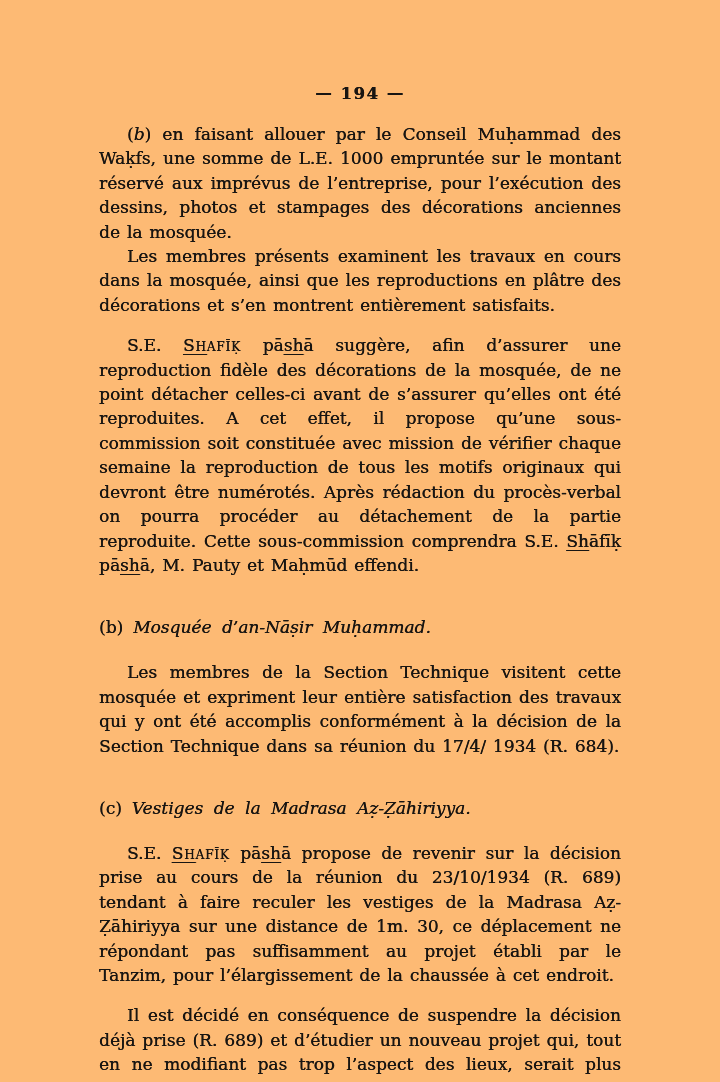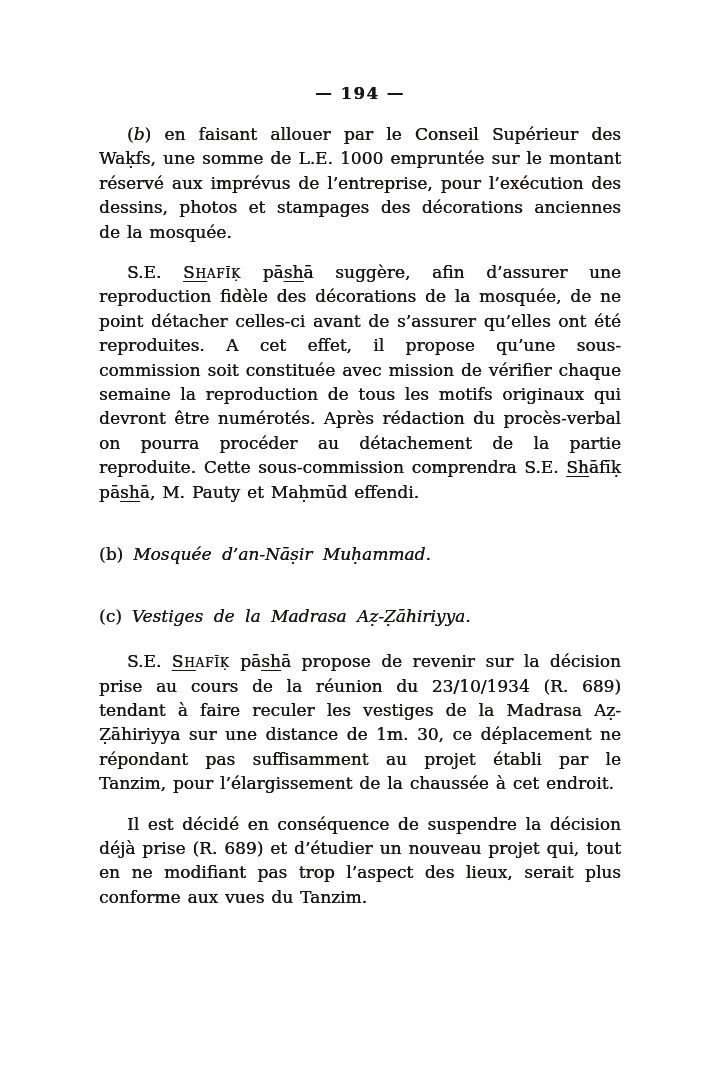--- a/index.html
+++ b/index.html
@@ -1,20 +1,20 @@
 <!DOCTYPE html>
 <html><head>
 <meta charset="utf-8">
 <style>
   html, body { margin: 0; padding: 0; background: #e8e8e8; }
   .page {
     position: relative;
     width: 720px;
     height: 1082px;
-    background: #ffffff;
+    background: #fdba74;
     font-family: "DejaVu Serif", "Liberation Serif", serif;
     color: #181512;
     overflow: hidden;
     box-sizing: border-box;
   }
   .pageno {
     position: absolute;
     top: 84px;
     left: 0;
     width: 100%;
@@ -58,27 +58,29 @@
 </style>
 </head>
 <body>
 
 <div class="page">
 
   <div class="pageno">— 194 —</div>
 
   <div class="textblock">
 
-    <p class="para"><span>(</span><span class="it">b</span><span>) en faisant allouer par le Conseil Supérieur des Waḳfs, une somme de L.E. 1000 empruntée sur le montant réservé aux imprévus de l’entreprise, pour l’exécution des dessins, photos et stampages des décorations anciennes de la mosquée.</span></p>
+    <p class="para"><span>(</span><span class="it">b</span><span>) en faisant allouer par le Conseil Muḥammad des Waḳfs, une somme de L.E. 1000 empruntée sur le montant réservé aux imprévus de l’entreprise, pour l’exécution des dessins, photos et stampages des décorations anciennes de la mosquée.</span></p>
 
+    <p class="para"><span>Les membres présents examinent les travaux en cours dans la mosquée, ainsi que les reproductions en plâtre des décorations et s’en montrent entièrement satisfaits.</span></p>
 
     <p class="para p-gap"><span>S.E. </span><span class="sc u">Sh</span><span class="sc">afīḳ</span><span> pā</span><span class="u">sh</span><span>ā suggère, afin d’assurer une reproduction fidèle des décorations de la mosquée, de ne point détacher celles-ci avant de s’assurer qu’elles ont été reproduites. A cet effet, il propose qu’une sous-commission soit constituée avec mission de vérifier chaque semaine la reproduction de tous les motifs originaux qui devront être numérotés. Après rédaction du procès-verbal on pourra procéder au détachement de la partie reproduite. Cette sous-commission comprendra S.E. </span><span class="u">Sh</span><span>āfīḳ</span><span> pā</span><span class="u">sh</span><span>ā, M. Pauty et Maḥmūd effendi.</span></p>
 
     <div class="heading"><span class="hmark">(b)</span><span class="it">Mosquée d’an-Nāṣir Muḥammad.</span></div>
 
+    <p class="para"><span>Les membres de la Section Technique visitent cette mosquée et expriment leur entière satisfaction des travaux qui y ont été accomplis conformément à la décision de la Section Technique dans sa réunion du 17/4/ 1934 (R. 684).</span></p>
 
     <div class="heading"><span class="hmark">(c)</span><span class="it">Vestiges de la Madrasa Aẓ-Ẓāhiriyya.</span></div>
 
     <p class="para"><span>S.E. </span><span class="sc u">Sh</span><span class="sc">afīḳ</span><span> pā</span><span class="u">sh</span><span>ā propose de revenir sur la décision prise au cours de la réunion du 23/10/1934 (R. 689) tendant à faire reculer les vestiges de la Madrasa Aẓ-Ẓāhiriyya sur une distance de 1m. 30, ce déplacement ne répondant pas suffisamment au projet établi par le Tanzim, pour l’élargissement de la chaussée à cet endroit.</span></p>
 
     <p class="para p-gap"><span>Il est décidé en conséquence de suspendre la décision déjà prise (R. 689) et d’étudier un nouveau projet qui, tout en ne modifiant pas trop l’aspect des lieux, serait plus conforme aux vues du Tanzim.</span></p>
 
   </div>
 
 </div>

